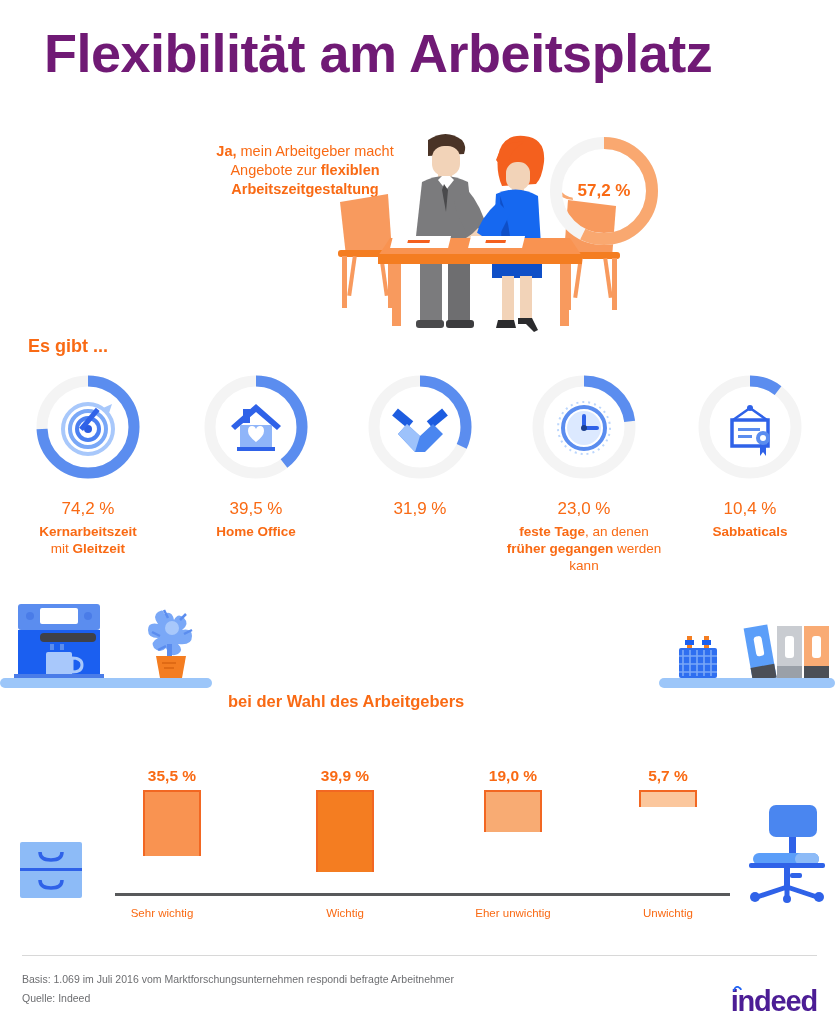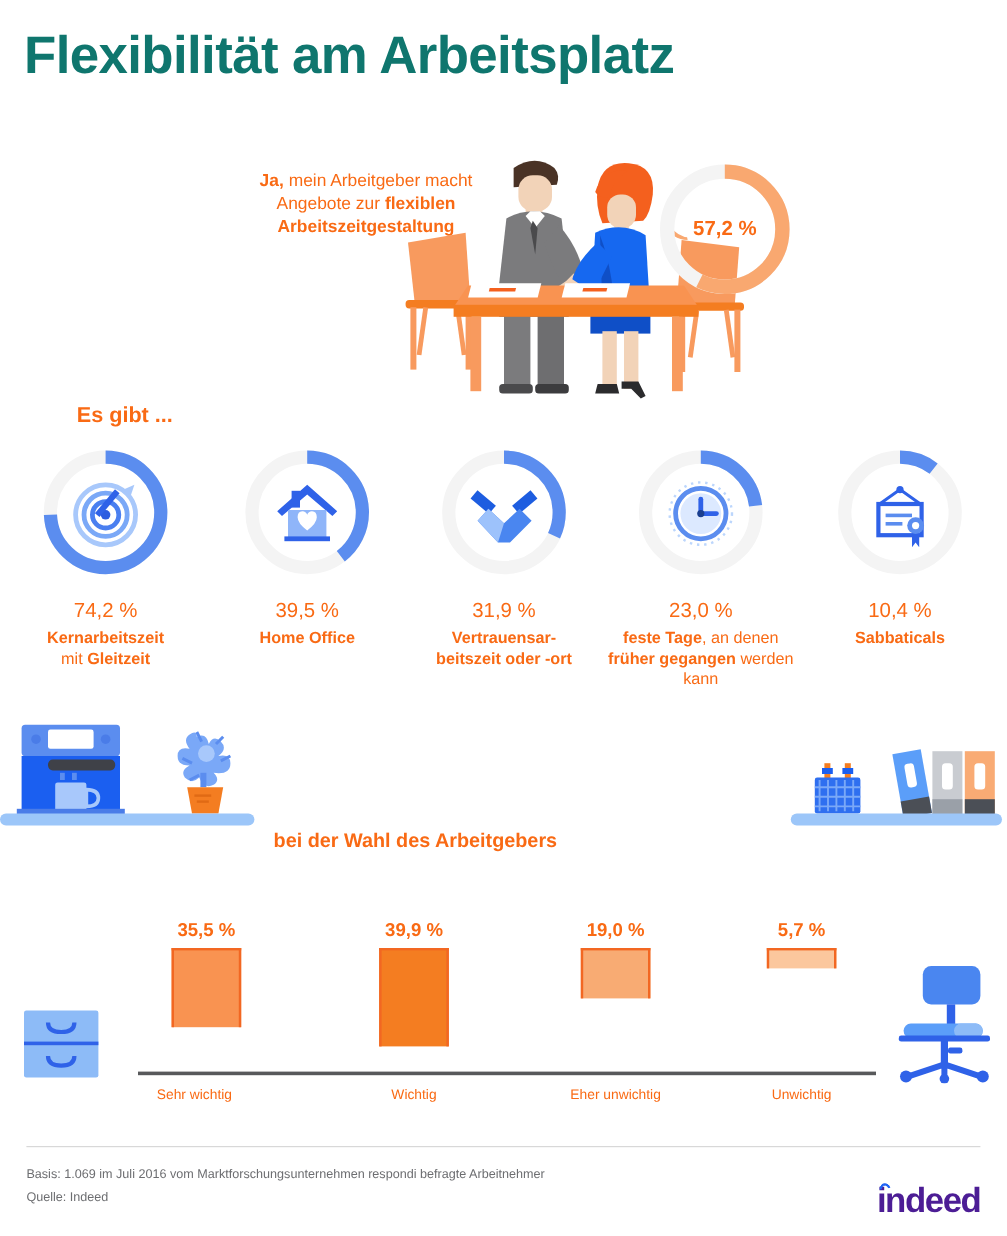--- a/index.html
+++ b/index.html
@@ -7,24 +7,24 @@
     width: 839px; height: 1030px;
     background: #ffffff;
     font-family: "Liberation Sans", sans-serif;
     position: relative;
     overflow: hidden;
   }
 
   
   .title {
     position: absolute;
-    left: 20px; top: 22px;
-    font-size: 44px;
+    left: 44px; top: 22px;
+    font-size: 54px;
     font-weight: bold;
-    color: #0f766e;
+    color: #701a75;
     letter-spacing: -0.5px;
   }
 
   
   .hero { position: absolute; left: 0; top: 120px; width: 839px; height: 215px; }
 
   .bubble-text {
     position: absolute;
     left: 185px; top: 22px;
     width: 240px;
@@ -38,21 +38,21 @@
   .donut-hero { position: absolute; left: 545px; top: 12px; width: 118px; height: 118px; }
   .donut-hero .pct {
     position: absolute; left: 0; top: 0; width: 118px; height: 118px;
     display: flex; align-items: center; justify-content: center;
     font-size: 17px; font-weight: bold; color: #f96a14;
   }
 
   
   .es-gibt {
     position: absolute; left: 28px; top: 336px;
-    font-size: 18px; font-weight: bold; color: #f96a14; margin-left: 36px;
+    font-size: 18px; font-weight: bold; color: #f96a14;
   }
 
   .stats-row { position: absolute; left: 0; top: 372px; width: 839px; height: 230px; }
   .stat { position: absolute; top: 0; width: 168px; text-align: center; }
   .stat .ring-wrap { width: 110px; height: 110px; margin: 0 auto; position: relative; }
   .stat .value {
     margin-top: 17px;
     font-size: 17px; font-weight: normal; color: #f96a14;
   }
   .stat .label {
@@ -255,24 +255,20 @@
         <circle cx="55" cy="55" r="46" fill="none" stroke="#5b8def" stroke-width="11" stroke-dasharray="92.2 196.8" transform="rotate(-90 55 55)"></circle>
         <g>
           <rect x="28" y="42" width="20" height="9" fill="#1d5de0" transform="rotate(40 38 46)"></rect>
           <rect x="62" y="42" width="20" height="9" fill="#1d5de0" transform="rotate(-40 72 46)"></rect>
           <path d="M42 52 L55 64 L68 52 L78 62 L60 80 L50 80 L33 62 Z" fill="#4a86f0"></path>
           <path d="M42 52 L55 64 L50 80 L33 62 Z" fill="#9dc2fb"></path>
         </g>
       </svg>
     </div>
     <div class="value">31,9 %</div>
-    <div class="label">
-      <span>Vertrauensar-</span><br>
-      <span>beitszeit oder -ort</span>
-    </div>
   </div>
 
   <div class="stat" style="left:500px">
     <div class="ring-wrap">
       <svg width="110" height="110" viewBox="0 0 110 110">
         <circle cx="55" cy="55" r="46" fill="none" stroke="#f4f4f4" stroke-width="11"></circle>
         <circle cx="55" cy="55" r="46" fill="none" stroke="#5b8def" stroke-width="11" stroke-dasharray="66.5 222.5" transform="rotate(-90 55 55)"></circle>
         <g>
           <circle cx="55" cy="56" r="26" fill="none" stroke="#bcd6fc" stroke-width="2" stroke-dasharray="2 4"></circle>
           <circle cx="55" cy="56" r="21" fill="none" stroke="#5b8def" stroke-width="4"></circle>

